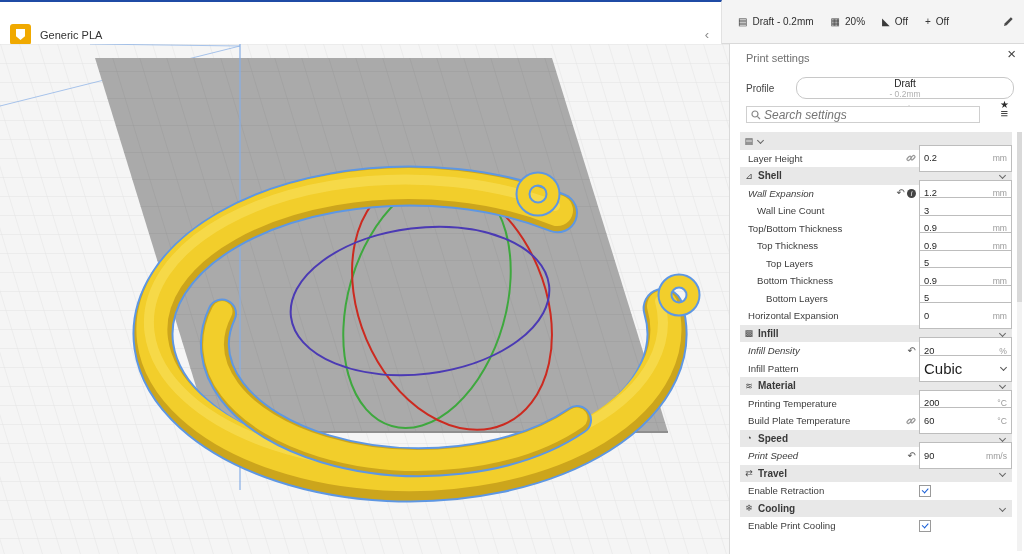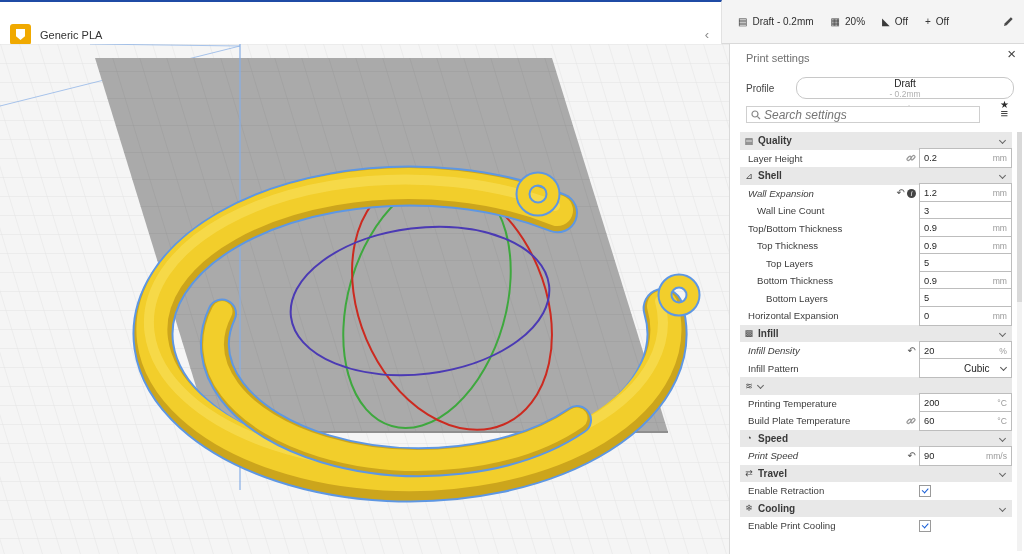--- a/index.html
+++ b/index.html
@@ -42,24 +42,24 @@
 .s-ht{flex:1;font-size:10px;font-weight:bold;color:#393939;}
 .s-head .chev{margin-right:7px;border-color:#666;}
 .s-row{height:17.5px;display:flex;align-items:center;}
 .s-lbl{flex:1;font-size:9.6px;color:#3d3d3d;padding-left:8px;white-space:nowrap;overflow:hidden;}
 .i1{padding-left:17px;} .i2{padding-left:26px;}
 .it{font-style:italic;}
 .rowic{display:flex;align-items:center;gap:2px;margin-right:3px;}
 .rev{font-size:10px;color:#555;cursor:pointer;line-height:10px;}
 .info{width:9px;height:9px;border-radius:50%;background:#444;color:#fff;font-size:7px;font-style:italic;display:flex;align-items:center;justify-content:center;}
 .linkic{display:flex;align-items:center;margin-right:3px;}
-.vbox{width:93px;height:20px;border:1px solid #bdbdbd;background:#fff;display:flex;align-items:center;position:relative;flex:none;}
+.vbox{width:93px;height:27px;border:1px solid #bdbdbd;background:#fff;display:flex;align-items:center;position:relative;flex:none;}
 .vbox input{border:0;outline:0;width:100%;height:100%;font-size:9.3px;color:#1e1e1e;padding:0 26px 0 4px;font-family:inherit;background:transparent;}
 .unit{position:absolute;right:4px;top:50%;transform:translateY(-50%);font-size:8.6px;color:#9a9a9a;}
-.selval{font-size:10px;color:#1e1e1e;flex:1;padding-left:4px;margin-left:40px;}
+.selval{font-size:15px;color:#1e1e1e;flex:1;padding-left:4px;}
 .vbox .chev{margin-right:5px;margin-top:-2px;}
 .cbcol{width:93px;display:flex;flex:none;}
 .cb{width:12px;height:12px;border:1px solid #9a9a9a;background:#fff;position:relative;cursor:pointer;}
 .ckm{position:absolute;left:2px;top:2.5px;width:6px;height:3.5px;border-left:1.6px solid #1a5fd7;border-bottom:1.6px solid #1a5fd7;transform:rotate(-48deg);}
 .scrollbar{position:absolute;right:2px;top:88px;bottom:3px;width:5px;background:#f2f2f2;}
 .sthumb{width:100%;height:170px;background:#d9d9d9;}
 </style>
 </head>
 <body>
 
@@ -161,21 +161,20 @@
         <line x1="6.3" y1="6.3" x2="9" y2="9" stroke="#888" stroke-width="1.2"></line>
       </svg>
     <input placeholder="Search settings" style="">
   </div>
   <span class="menu-ic">≡</span>
 
   <div class="slist">
 
     <div class="s-head">
       <span class="s-ic">▤</span>
-      <span class="s-ht">Quality</span>
       <span class="chev"></span>
     </div>
 
     <div class="s-row">
       <span class="s-lbl">Layer Height</span>
       <span class="linkic">
           <svg width="10" height="10" viewBox="0 0 10 10">
             <g stroke="#999" fill="none" stroke-width="1.2">
               <rect x="0.7" y="4" width="5" height="2.6" rx="1.3" transform="rotate(-45 3.2 5.3)"></rect>
               <rect x="4.3" y="3.4" width="5" height="2.6" rx="1.3" transform="rotate(-45 6.8 4.7)"></rect>
@@ -282,20 +281,21 @@
     <div class="s-row">
       <span class="s-lbl">Infill Pattern</span>
       <span class="vbox">
         <span class="selval">Cubic</span>
         <span class="chev"></span>
       </span>
     </div>
 
     <div class="s-head">
       <span class="s-ic">≋</span>
+      <span class="s-ht">Material</span>
       <span class="chev"></span>
     </div>
 
     <div class="s-row">
       <span class="s-lbl">Printing Temperature</span>
       <span class="vbox">
         <input value="200" style="">
         <span class="unit">°C</span>
       </span>
     </div>

